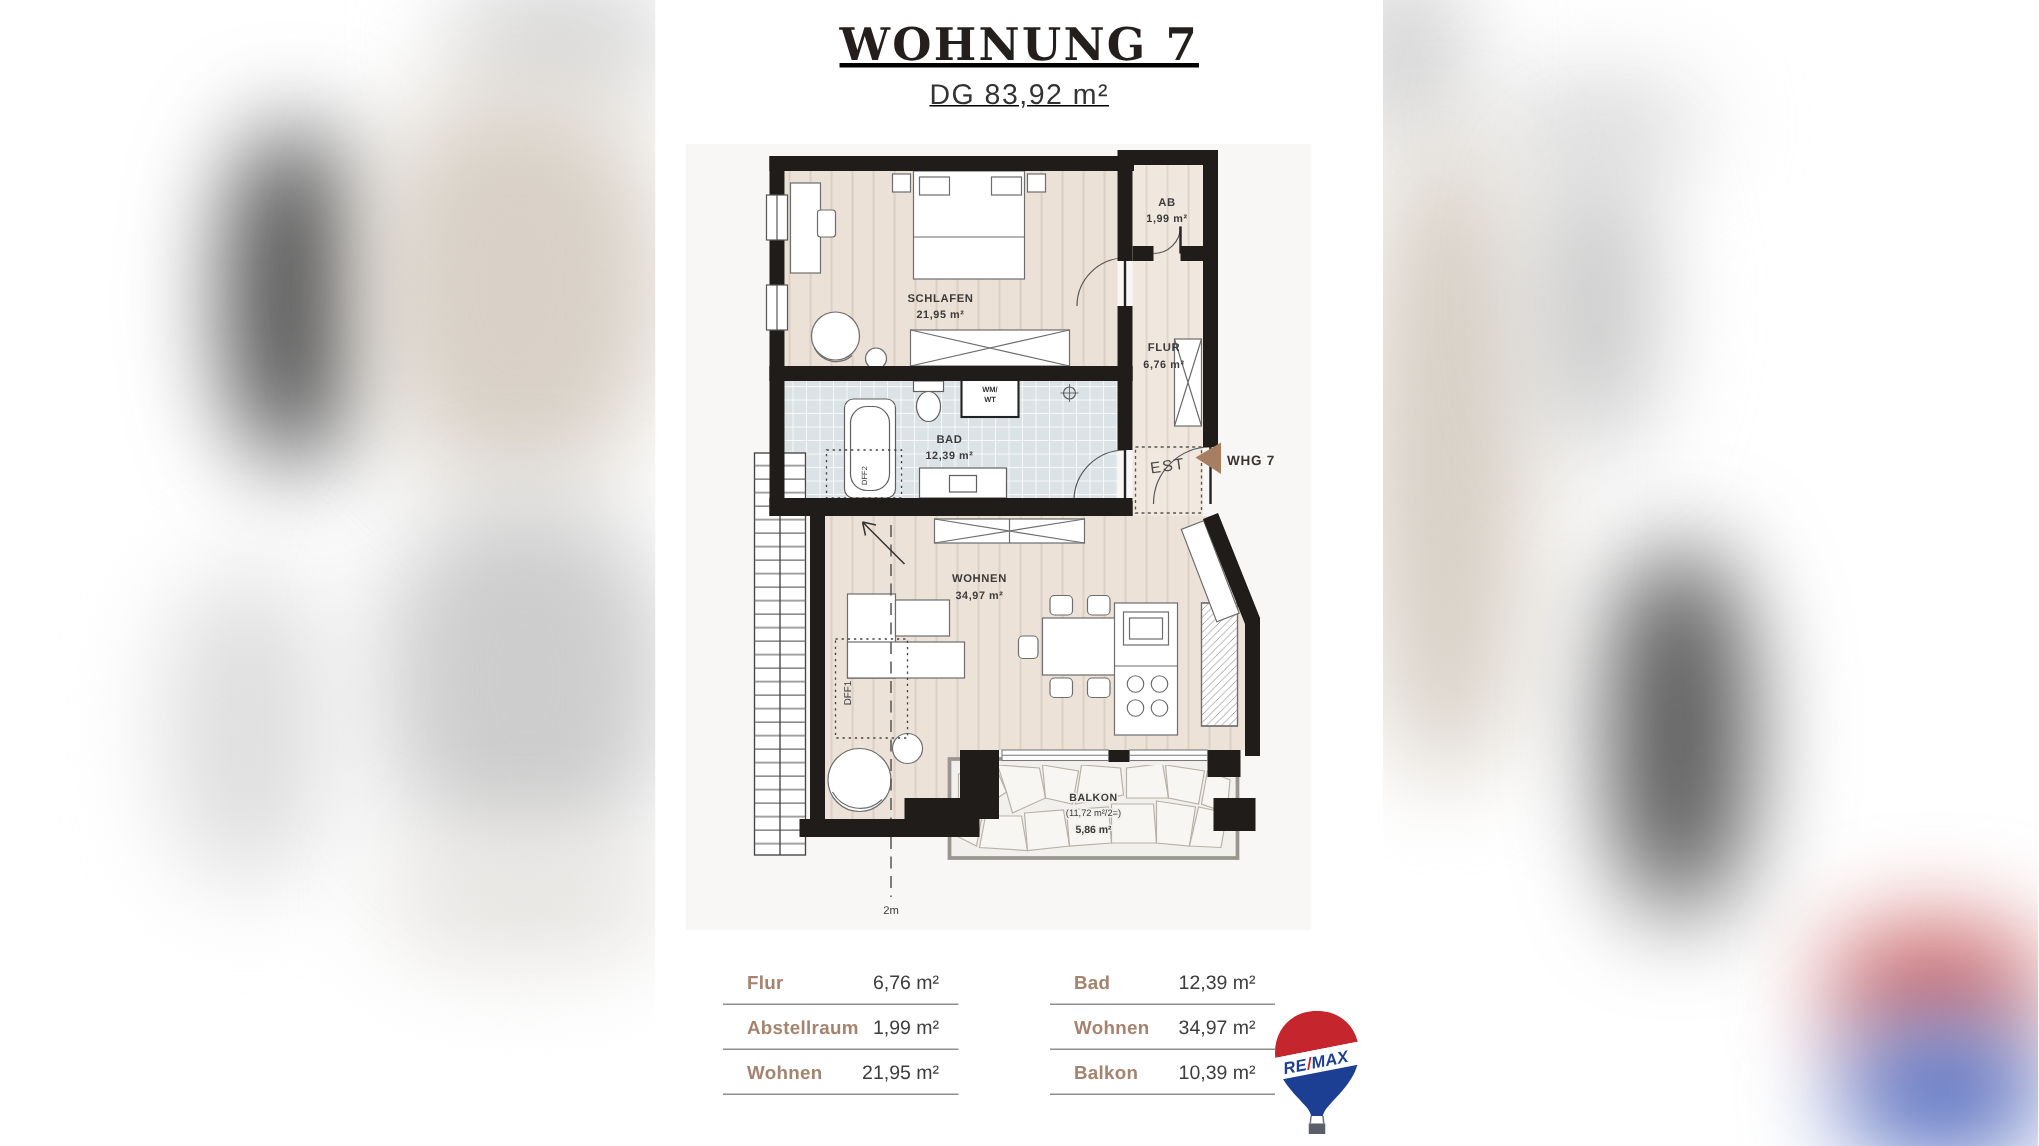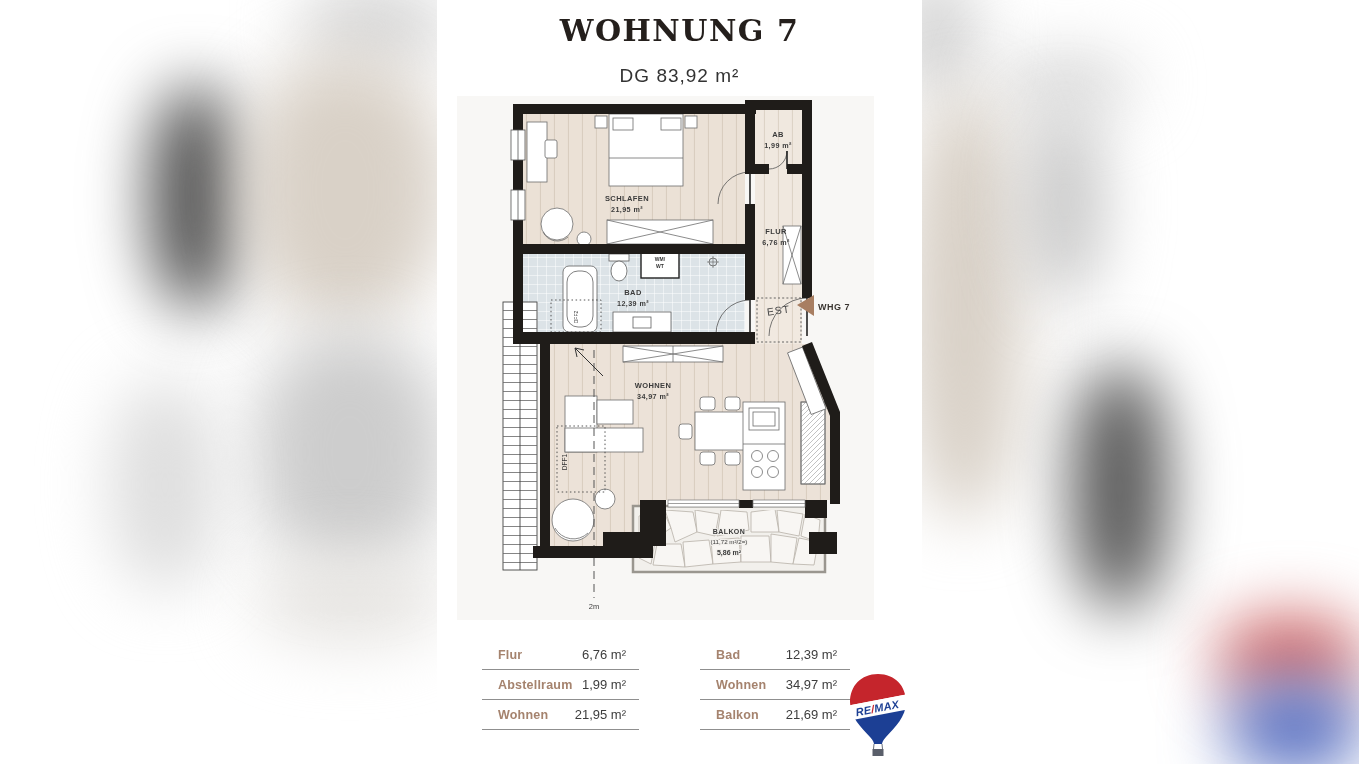--- a/index.html
+++ b/index.html
@@ -5,25 +5,25 @@
   html,body{margin:0;padding:0;background:#ffffff;}
   .stage{position:relative;width:1359px;height:764px;overflow:hidden;background:#fff;
          font-family:"Liberation Sans",sans-serif;}
   
   .bg-band{position:absolute;top:0;height:764px;overflow:hidden;}
   .bg-left{left:0;width:437px;}
   .bg-right{left:922px;width:437px;}
   .blob{position:absolute;filter:blur(32px);border-radius:45%;}
   
   .panel{position:absolute;left:437px;top:0;width:485px;height:764px;background:#fff;}
-  .title-block{position:absolute;left:0;top:14px;width:100%;text-align:center;}
+  .title-block{position:absolute;left:0;top:14px;width:100%;text-align:center;text-decoration:underline;}
   .title{font-family:"DejaVu Serif",serif;font-weight:bold;font-size:30px;
          letter-spacing:1.5px;color:#241f1c;line-height:1.1;}
   .subtitle{font-family:"Liberation Sans",sans-serif;font-size:19px;color:#333;
-            letter-spacing:1px;margin-top:18px;}
+            letter-spacing:1px;margin-top:6px;}
   .plan-wrap{position:absolute;left:20px;top:96px;width:417px;height:524px;}
   
   .area-table{position:absolute;top:640px;}
   .t-left{left:45px;width:157px;}
   .t-right{left:263px;width:150px;}
   .a-row{height:29px;border-bottom:1.5px solid #8f8f8f;display:flex;
          justify-content:space-between;align-items:center;padding:0 13px 0 16px;}
   .a-lbl{color:#a5836e;font-weight:bold;font-size:12.5px;letter-spacing:.2px;}
   .a-val{color:#3d3d3d;font-size:13px;}
   .logo-wrap{position:absolute;left:408px;top:672px;width:66px;height:86px;}
@@ -284,21 +284,21 @@
       <div class="a-row">
         <span class="a-lbl">Bad</span>
         <span class="a-val">12,39 m²</span>
       </div>
       <div class="a-row">
         <span class="a-lbl">Wohnen</span>
         <span class="a-val">34,97 m²</span>
       </div>
       <div class="a-row">
         <span class="a-lbl">Balkon</span>
-        <span class="a-val">21,69 m²</span>
+        <span class="a-val">10,39 m²</span>
       </div>
     </div>
 
     <div class="logo-wrap">
       <svg viewBox="0 0 66 86" width="66" height="86">
         <defs>
           <clipPath id="balloonclip">
             <path d="M33,2 C16,2 5,14 5,30 C5,45 16,55 25,65 C28,68 29,71 29,72 L37,72 C37,71 38,68 41,65 C50,55 61,45 61,30 C61,14 50,2 33,2 Z"></path>
           </clipPath>
         </defs>

